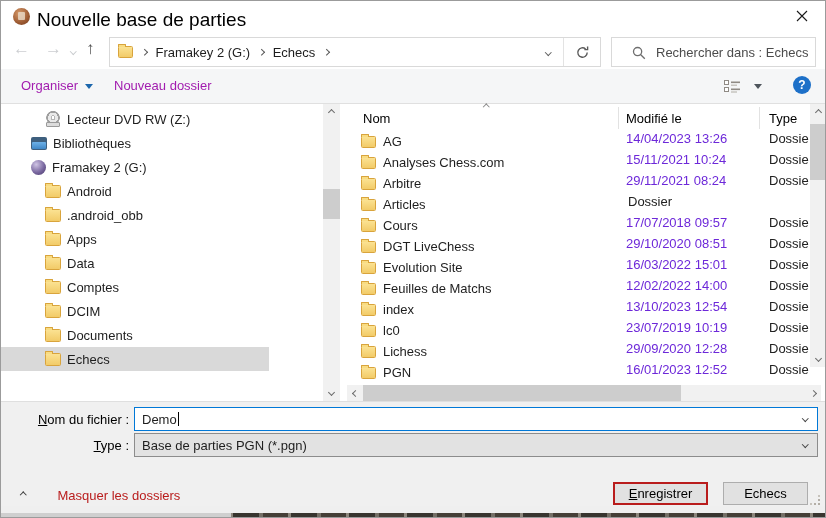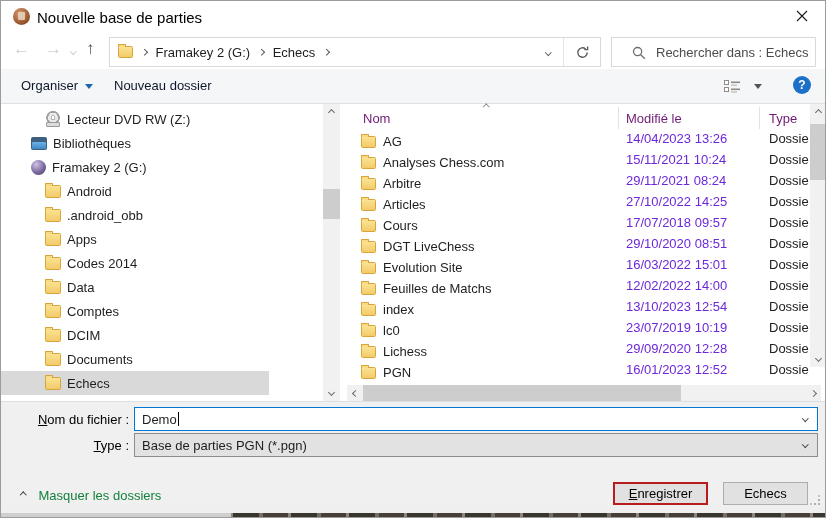--- a/index.html
+++ b/index.html
@@ -17,21 +17,21 @@
   .chv.u{transform:rotate(-135deg);}
   .chv.r{transform:rotate(-45deg);}
   .chv.l{transform:rotate(135deg);}
   .chv.s{width:4.5px;height:4.5px;border-width:1.4px;}
 
   
   .titlebar{position:absolute;left:0;top:0;right:0;height:30px;background:#fff;}
   .app-icon{position:absolute;left:12px;top:7px;width:17px;height:17px;border-radius:50%;
     background:radial-gradient(circle at 38% 32%, #d79a6a, #9c5a32 60%, #6f3a1c);}
   .app-icon::after{content:"";position:absolute;left:5px;top:4px;width:7px;height:8px;background:#e7d6c2;border-radius:1px;opacity:.85;}
-  .win-title{position:absolute;left:36px;top:8px;font-size:15px;color:#000;}
+  .win-title{position:absolute;left:36px;top:8px;font-size:19px;color:#000;}
   .close-btn{position:absolute;right:0;top:0;width:46px;height:30px;display:flex;align-items:center;justify-content:center;cursor:pointer;}
 
   
   .nav-arrow{position:absolute;font-size:17px;line-height:1;}
   .addrbar{position:absolute;left:108px;top:36px;width:492px;height:30px;border:1px solid #d9d9d9;background:#fff;display:flex;align-items:center;padding-left:8px;}
   .bc-folder{width:15px;height:12px;position:relative;background:linear-gradient(#fbe292,#f2cb68);border:1px solid #d9a43c;border-radius:1.5px;flex:0 0 auto;}
   .bc-folder::before{content:"";position:absolute;top:-3px;left:-1px;width:6px;height:2px;background:#f8dc82;border:1px solid #d9a43c;border-bottom:none;border-radius:1px 1px 0 0;}
   .bc-sep{color:#5a5a5a;margin:0 9px;flex:0 0 auto;}
   .bc-seg{color:#1e1e1e;cursor:default;white-space:nowrap;}
   .addr-spacer{flex:1 1 auto;}
@@ -39,21 +39,21 @@
   .addr-div{width:1px;height:28px;background:#e3e3e3;}
   .refresh-btn{width:36px;height:28px;display:flex;align-items:center;justify-content:center;}
   .searchbox{position:absolute;left:610px;top:36px;width:205px;height:30px;border:1px solid #d9d9d9;background:#fff;}
   .searchbox svg{position:absolute;left:20px;top:8px;}
   .searchbox input{position:absolute;left:0;top:0;width:100%;height:100%;border:none;outline:none;background:transparent;
     padding:0 6px 0 44px;font:13px "Liberation Sans","DejaVu Sans",sans-serif;color:#222;}
   .searchbox input::placeholder{color:#4c4c4c;opacity:1;}
 
   
   .cmdbar{position:absolute;left:0;top:68px;right:0;height:35px;background:#f5f6f7;border-bottom:1px solid #e0e0e0;}
-  .cmd-link{position:absolute;top:9px;color:#0f172a;cursor:pointer;white-space:nowrap;}
+  .cmd-link{position:absolute;top:9px;color:#a21caf;cursor:pointer;white-space:nowrap;}
   .tri-down{display:inline-block;width:0;height:0;border-left:4px solid transparent;border-right:4px solid transparent;border-top:5px solid #1b66ac;vertical-align:1px;margin-left:7px;}
   .view-btn{position:absolute;left:718px;top:8px;width:26px;height:19px;display:flex;align-items:center;justify-content:center;}
   .view-drop{position:absolute;left:748px;top:8px;width:18px;height:19px;display:flex;align-items:center;justify-content:center;}
   .tri-down2{display:inline-block;width:0;height:0;border-left:4px solid transparent;border-right:4px solid transparent;border-top:5px solid #4e555c;}
   .help-btn{position:absolute;left:792px;top:7px;width:18px;height:18px;border-radius:50%;background:#1d70c8;color:#fff;
     display:flex;align-items:center;justify-content:center;font-weight:bold;font-size:12px;cursor:pointer;}
 
   
   .tree{position:absolute;left:0;top:103px;width:268px;height:297px;overflow:hidden;padding-top:3px;background:#fff;}
   .titem{display:flex;align-items:center;height:24px;cursor:default;}
@@ -63,21 +63,21 @@
   .tico{width:16px;height:16px;margin-right:6px;position:relative;flex:0 0 auto;}
   .tico.ic-folder{height:13px;background:linear-gradient(#fbe292,#f2cb68);border:1px solid #d9a43c;border-radius:1.5px;}
   .tico.ic-folder::before{content:"";position:absolute;top:-3px;left:-1px;width:6px;height:2px;background:#f8dc82;border:1px solid #d9a43c;border-bottom:none;border-radius:1px 1px 0 0;}
   .tico.ic-dvd-drive{background:radial-gradient(circle at 50% 42%, #ffffff 0 1.5px, #b5b5b5 1.5px 2.5px, #e9e9e9 2.5px 5px, #9f9f9f 5px 6.5px, transparent 7px);}
   .tico.ic-dvd-drive::after{content:"";position:absolute;left:1px;right:1px;bottom:0;height:3px;background:#dcdcdc;border:1px solid #9a9a9a;border-radius:1px;}
   .tico.ic-libraries{height:13px;margin-top:1px;background:#3e5f7e;border-radius:2px;}
   .tico.ic-libraries::after{content:"";position:absolute;left:1px;right:1px;bottom:1px;height:7px;background:linear-gradient(#6db1e8,#3f87c7);border-radius:1px;}
   .tico.ic-usb-drive{width:15px;height:15px;border-radius:50%;background:radial-gradient(circle at 35% 30%, #cfc4e4, #7a68a0 55%, #453667);}
 
   
-  .list-header{position:absolute;left:346px;top:103px;width:462px;height:27px;background:#fff;color:#701a75;}
+  .list-header{position:absolute;left:346px;top:103px;width:462px;height:27px;background:#fff;color:#000000;}
   .hdr-name{position:absolute;left:16px;top:7px;}
   .hdr-mod{position:absolute;left:279px;top:7px;}
   .hdr-type{position:absolute;left:422px;top:7px;}
   .hdr-sep1{position:absolute;left:271px;top:3px;width:1px;height:22px;background:#e2e2e2;}
   .hdr-sep2{position:absolute;left:412px;top:3px;width:1px;height:22px;background:#e2e2e2;}
   .sort-caret{position:absolute;left:137px;top:1px;color:#8a8a8a;}
   .list-body{position:absolute;left:346px;top:130px;width:462px;height:254px;overflow:hidden;background:#fff;}
   .frow{display:flex;height:21px;cursor:default;}
   .c-name{width:271px;display:flex;align-items:center;padding-left:14px;flex:0 0 auto;}
   .c-name .fic{width:15px;height:12px;position:relative;background:linear-gradient(#fbe292,#f2cb68);border:1px solid #d9a43c;border-radius:1.5px;flex:0 0 auto;margin-right:7px;}
@@ -91,21 +91,21 @@
   .sb .thumb{position:absolute;background:#cdcdcd;}
   .chv.sb-a{width:5px;height:5px;border-width:1.5px;}
 
   
   .bottom-panel{position:absolute;left:0;top:400px;width:826px;height:105px;background:#f0f0f0;border-top:1px solid #dfdfdf;}
   .flabel{position:absolute;left:0;width:128px;text-align:right;color:#000;}
   .fname-input{position:absolute;left:133px;top:406px;width:684px;height:24px;background:#fff;border:1px solid #0078d7;display:flex;align-items:center;padding-left:7px;}
   .caret{display:inline-block;width:1px;height:14px;background:#000;margin-left:1px;}
   .ftype-select{position:absolute;left:133px;top:432px;width:684px;height:24px;background:#e2e2e2;border:1px solid #8c8c8c;display:flex;align-items:center;padding-left:7px;}
   .field-chv{position:absolute;right:10px;top:8px;color:#444;}
-  .hide-folders{position:absolute;left:20px;top:487px;display:flex;align-items:center;cursor:pointer;color:#15803d;}
+  .hide-folders{position:absolute;left:20px;top:487px;display:flex;align-items:center;cursor:pointer;color:#b91c1c;gap:19px;}
   .hide-folders .chv{color:#3c3c3c;margin-right:13px;}
   .btn{position:absolute;top:481px;height:23px;background:#e1e1e1;display:flex;align-items:center;justify-content:center;cursor:pointer;color:#000;}
   .btn-save{left:612px;width:95px;border:2px solid #b91c1c;}
   .btn-cancel{left:722px;width:85px;border:1px solid #adadad;}
   .grip{position:absolute;right:5px;top:495px;width:9px;height:9px;}
   .grip::before{content:"";position:absolute;right:0;bottom:0;width:2px;height:2px;background:#b3aea6;
     box-shadow:-4px 0 0 #b3aea6,0 -4px 0 #b3aea6,-8px 0 0 #c7c3bc,0 -8px 0 #c7c3bc;}
 
   
   .bg-strip{position:absolute;left:0;top:505px;width:826px;height:13px;background:#efefef;}
@@ -204,24 +204,20 @@
       <div class="titem lvl2">
     <span class="tico ic-folder"></span>
     <span class="tree-label">.android_obb</span>
   </div>
       <div class="titem lvl2">
     <span class="tico ic-folder"></span>
     <span class="tree-label">Apps</span>
   </div>
       <div class="titem lvl2">
     <span class="tico ic-folder"></span>
-    <span class="tree-label">Codes 2014</span>
-  </div>
-      <div class="titem lvl2">
-    <span class="tico ic-folder"></span>
     <span class="tree-label">Data</span>
   </div>
       <div class="titem lvl2">
     <span class="tico ic-folder"></span>
     <span class="tree-label">Comptes</span>
   </div>
       <div class="titem lvl2">
     <span class="tico ic-folder"></span>
     <span class="tree-label">DCIM</span>
   </div>
@@ -277,21 +273,20 @@
           <span class="txt">Arbitre</span>
         </span>
     <span class="c-mod">29/11/2021 08:24</span>
     <span class="c-type">Dossier</span>
   </div>
       <div class="frow">
     <span class="c-name">
           <span class="fic"></span>
           <span class="txt">Articles</span>
         </span>
-    <span class="c-mod">27/10/2022 14:25</span>
     <span class="c-type">Dossier</span>
   </div>
       <div class="frow">
     <span class="c-name">
           <span class="fic"></span>
           <span class="txt">Cours</span>
         </span>
     <span class="c-mod">17/07/2018 09:57</span>
     <span class="c-type">Dossier</span>
   </div>

